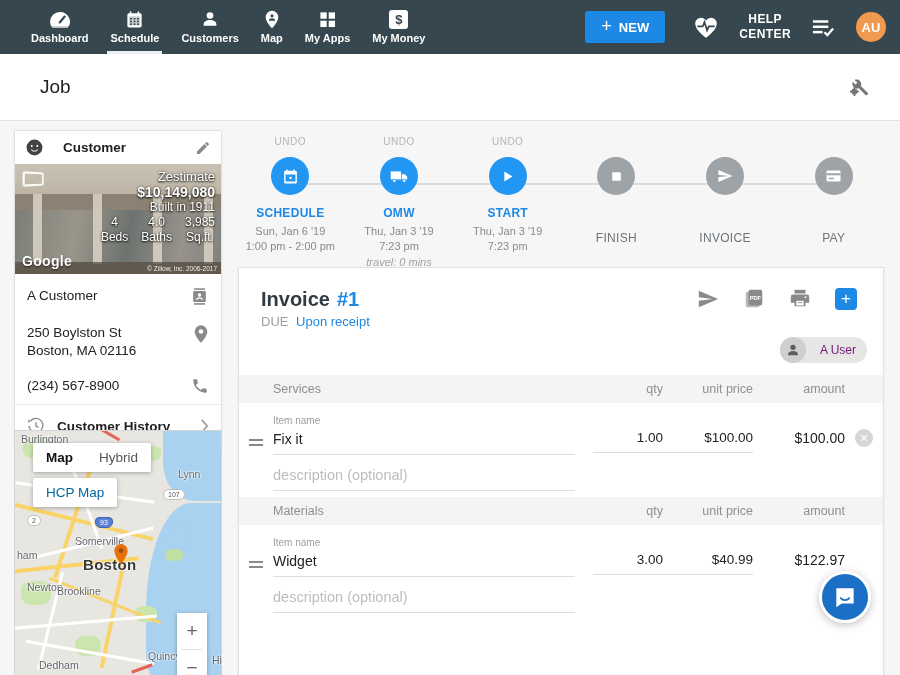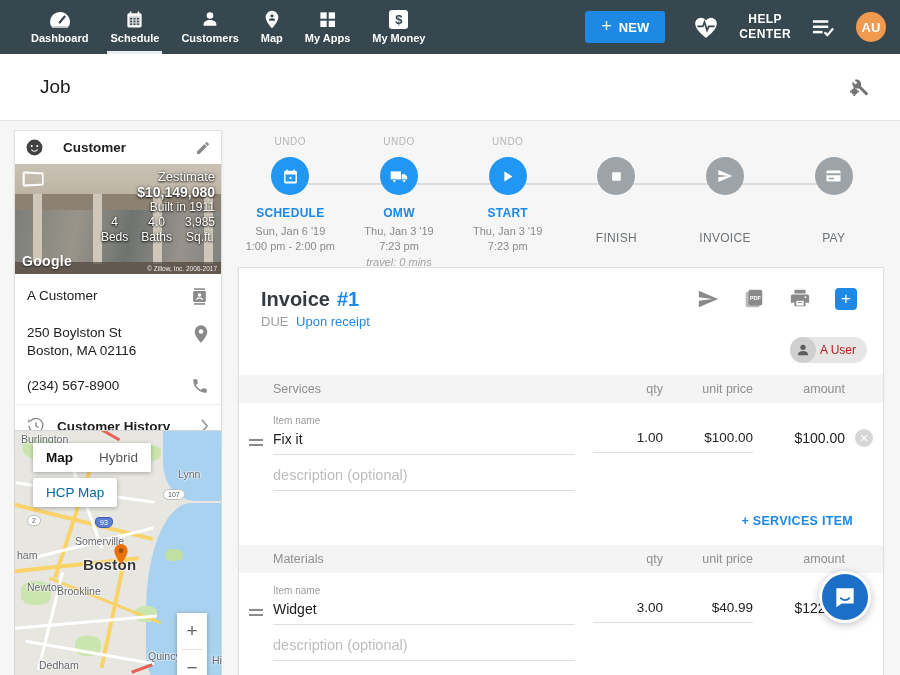--- a/index.html
+++ b/index.html
@@ -95,21 +95,21 @@
   .inv-num { font-size:20px; font-weight:bold; color:#1E88E5; margin-left:7px; }
   .inv-icons { margin-left:auto; display:flex; align-items:center; gap:24px; }
   .inv-ic { color:#8A8A8A; cursor:pointer; }
   .inv-add { width:22px; height:22px; background:#1E88E5; border-radius:4px; color:#fff; font-size:17px; display:flex; align-items:center; justify-content:center; cursor:pointer; }
   .due-line { padding:3px 22px 0; font-size:13px; }
   .due-lbl { color:#9E9E9E; }
   .due-val { color:#1E88E5; cursor:pointer; margin-left:4px; }
   .pill-row { display:flex; justify-content:flex-end; padding:8px 16px 0; }
   .user-pill { height:26px; background:#E6E6E6; border-radius:13px; display:flex; align-items:center; cursor:pointer; }
   .pill-av { width:26px; height:26px; border-radius:50%; background:#CFCFCF; display:flex; align-items:center; justify-content:center; color:#5E5E5E; }
-  .pill-name { font-size:12px; color:#b91c1c; padding:0 11px 0 4px; }
+  .pill-name { font-size:12px; color:#701a75; padding:0 11px 0 14px; }
 
   .row-grid { display:grid; grid-template-columns:34px 1fr 70px 90px 92px 38px; }
   .sec-bar { height:28px; background:#F4F4F4; align-items:center; font-size:12.5px; color:#8F8F8F; margin-top:12px; }
   .sec-bar .cR { text-align:right; }
   .item-row { padding-top:12px; align-items:start; }
   .handle { padding-top:24px; display:flex; flex-direction:column; gap:3px; align-items:center; cursor:grab; }
   .handle i { display:block; width:14px; height:2px; background:#8A8A8A; }
   .fld-label { font-size:10px; color:#9E9E9E; margin-bottom:3px; }
   .fld { width:100%; border:none; border-bottom:1px solid #DEDEDE; background:transparent; font-family:inherit; font-size:14px; color:#212121; font-weight:500; padding:2px 0 7px; outline:none; }
   .name-cell { padding-right:18px; }
@@ -556,21 +556,20 @@
     <div class="num-cell"><input class="fld" value="1.00" style=""></div>
     <div class="num-cell"><input class="fld" value="$100.00" style=""></div>
     <div class="amt-cell">$100.00</div>
     <div class="del-cell">
         <span class="x-circle">✕</span>
       </div>
   </div>
   <div class="row-grid desc-row">
     <div class="desc-cell" style="grid-column:2;"><input class="fld" placeholder="description (optional)" style=""></div>
   </div>
-  <div class="add-row"><span class="add-link">+ SERVICES ITEM</span></div>
 
   <div class="row-grid sec-bar" style="margin-top:6px;">
     <div></div>
     <div>Materials</div>
     <div class="cR">qty</div>
     <div class="cR">unit price</div>
     <div class="cR">amount</div>
     <div></div>
   </div>
   <div class="row-grid item-row">

